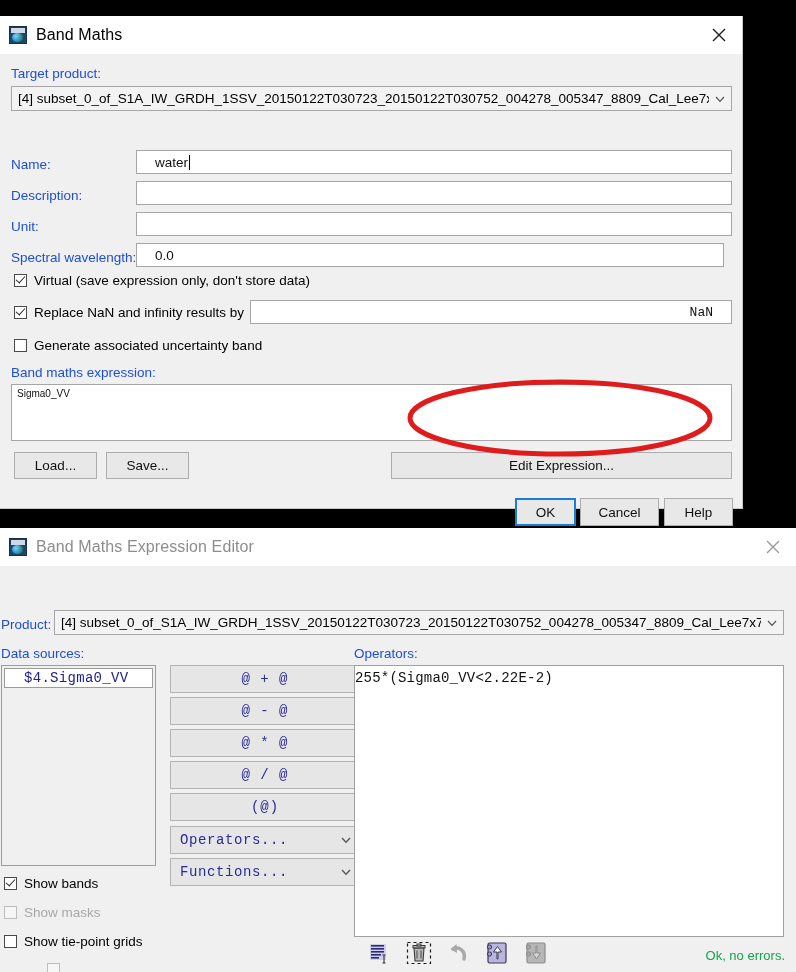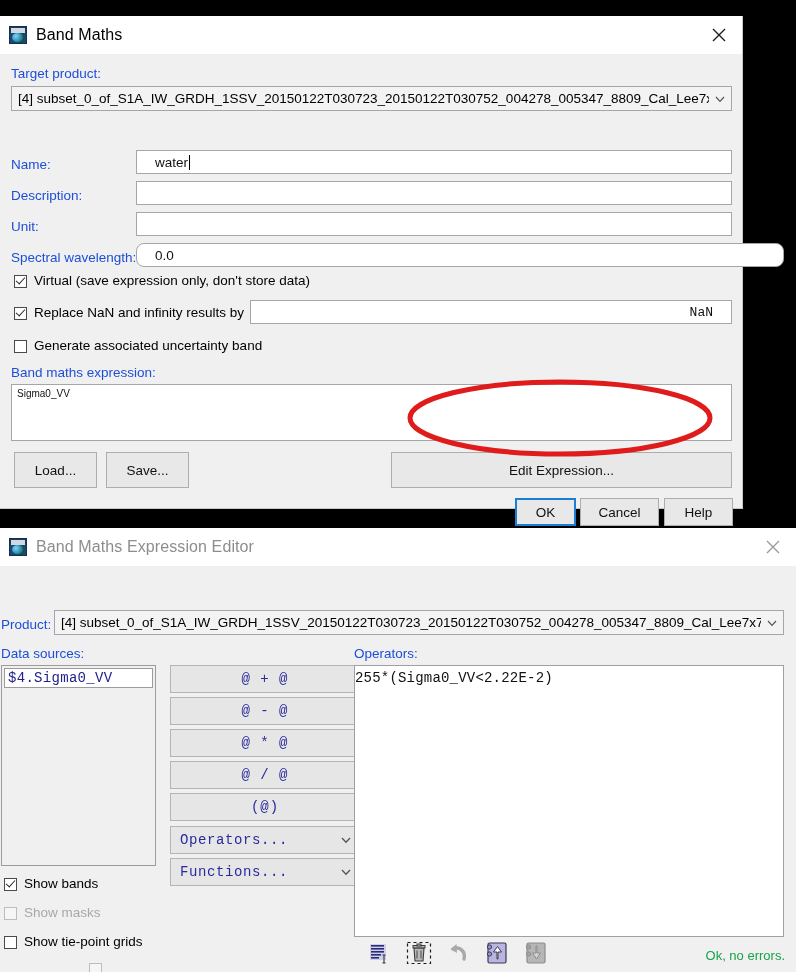--- a/index.html
+++ b/index.html
@@ -126,21 +126,21 @@
   .caret {
     display: inline-block;
     width: 1px;
     height: 15px;
     background: #000;
     margin-left: 1px;
     vertical-align: -3px;
   }
 
   
-  .cbrow { display: flex; align-items: flex-end; }
+  .cbrow { display: flex; align-items: center; }
   .cb {
     width: 13px; height: 13px;
     border: 1px solid #4a4a4a;
     background: #ffffff;
     box-sizing: border-box;
     position: relative;
     flex: none;
     margin-right: 7px;
   }
   .cb.checked::after {
@@ -159,21 +159,21 @@
   
   .btn {
     background: #e8e8e8;
     border: 1px solid #adadad;
     box-sizing: border-box;
     display: flex;
     align-items: center;
     justify-content: center;
     font-size: 13.5px;
     color: #111;
-    height: 36px;
+    height: 27px;
     cursor: default;
     user-select: none;
   }
   .btn.focus {
     border: 2px solid #1a7fd4;
     background: #e8e8e8;
   }
 
   .textarea {
     background: #ffffff;
@@ -196,21 +196,21 @@
   .list-box {
     background: #f0f0f0;
     border: 1px solid #9c9c9c;
     box-sizing: border-box;
     padding: 2px;
   }
   .list-item {
     font-family: "Liberation Mono", "DejaVu Sans Mono", monospace;
     font-size: 14px;
     color: #1d1d8c;
-    padding: 1px 3px;
+    padding: 1px 19px;
     border: 1px solid #9c9c9c;
     background: #ffffff;
     letter-spacing: 0.3px;
   }
 
   .opbtn {
     background: #e6e6e6;
     border: 1px solid #b4b4b4;
     box-sizing: border-box;
     height: 28px;
@@ -306,21 +306,21 @@
     <div class="field" style="position:absolute;left:136px;top:127px;width:596px;">
       <span></span>
     </div>
 
     <div class="lbl" style="position:absolute;left:11px;top:165px;">Unit:</div>
     <div class="field" style="position:absolute;left:136px;top:158px;width:596px;">
       <span></span>
     </div>
 
     <div class="lbl" style="position:absolute;left:11px;top:196px;">Spectral wavelength:</div>
-    <div class="field" style="position:absolute;left:136px;top:189px;width:648px;border-radius:8px;">
+    <div class="field" style="position:absolute;left:136px;top:189px;width:588px;">
       <span>0.0</span>
     </div>
 
     <div class="cbrow" style="position:absolute;left:14px;top:219px;">
       <span class="cb checked"></span>
       <span class="cblabel">Virtual (save expression only, don't store data)</span>
     </div>
 
     <div class="cbrow" style="position:absolute;left:14px;top:251px;">
       <span class="cb checked"></span>

